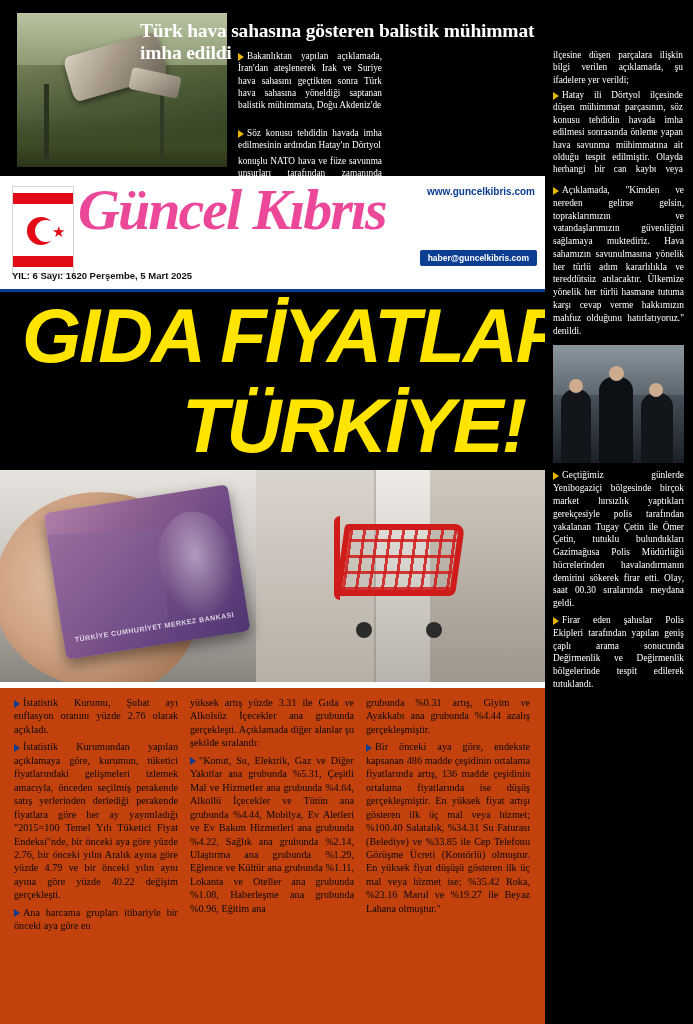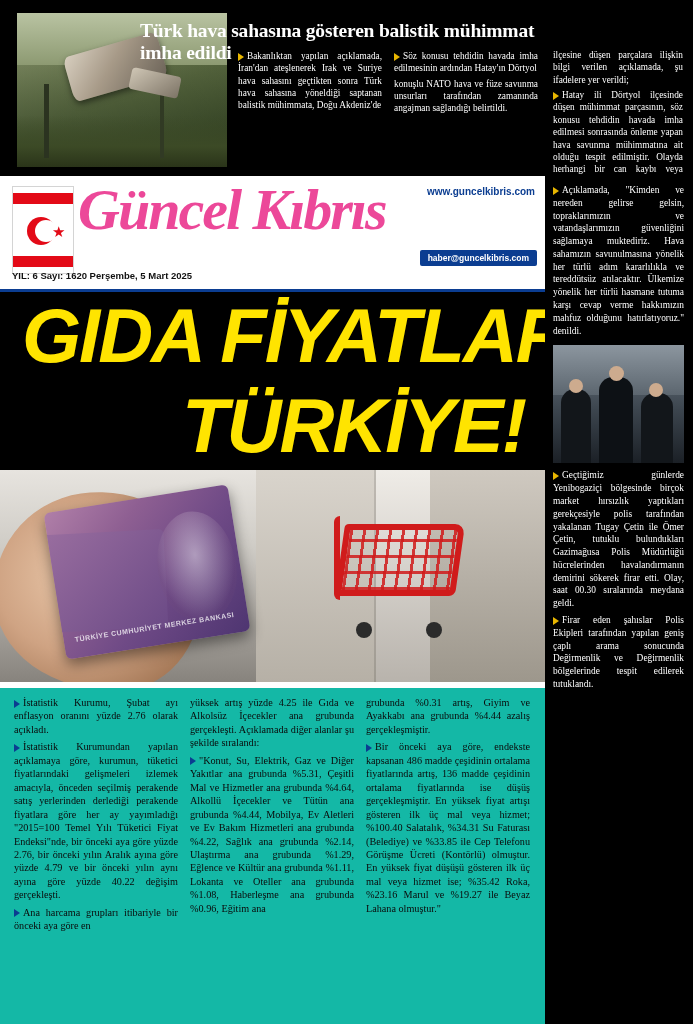--- a/index.html
+++ b/index.html
@@ -82,20 +82,21 @@
     letter-spacing: -0.2px;
     line-height: 1.15;
     font-family: "Liberation Serif", serif;
   }
   .top-cols {
     position: absolute;
     left: 238px; top: 50px;
     width: 300px;
     display: flex;
     gap: 12px;
+    flex-direction: column;
   }
   .top-col {
     width: 144px;
     color: #fff;
     font-size: 9.3px;
     line-height: 1.33;
     text-align: justify;
     font-family: "Liberation Serif", serif;
   }
   .top-col p { margin-bottom: 3px; text-indent: 0; }
@@ -307,21 +308,21 @@
     background: linear-gradient(135deg,#9b6fa0 0%, #6b4a86 100%);
     border-radius: 5px;
     transform: rotate(6deg);
   }
 
   
   .bottom-cols {
     position: absolute;
     left: 0; top: 688px;
     width: 545px; height: 336px;
-    background: #14b8a6;
+    background: #c2410c;
     display: flex;
     padding: 8px 10px 6px 14px;
     gap: 12px;
   }
   .bcol {
     width: 164px;
     font-family: "Liberation Serif", serif;
     font-size: 10.2px;
     line-height: 1.32;
     color: #0a0a0a;
@@ -476,21 +477,21 @@
     </div>
   </div>
 
   <div class="bottom-cols">
     <div class="bcol">
       <p><span class="tri-b"></span><span>İstatistik Kurumu, Şubat ayı enflasyon oranını yüzde 2.76 olarak açıkladı.</span></p>
       <p><span class="tri-b"></span><span>İstatistik Kurumundan yapılan açıklamaya göre, kurumun, tüketici fiyatlarındaki gelişmeleri izlemek amacıyla, önceden seçilmiş perakende satış yerlerinden derlediği perakende fiyatlara göre her ay yayımladığı "2015=100 Temel Yılı Tüketici Fiyat Endeksi"nde, bir önceki aya göre yüzde 2.76, bir önceki yılın Aralık ayına göre yüzde 4.79 ve bir önceki yılın aynı ayına göre yüzde 40.22 değişim gerçekleşti.</span></p>
       <p><span class="tri-b"></span><span>Ana harcama grupları itibariyle bir önceki aya göre en</span></p>
     </div>
     <div class="bcol">
-      <p><span>yüksek artış yüzde 4.25 ile Gıda ve Alkolsüz İçecekler ana grubunda gerçekleşti. Açıklamada diğer alanlar şu şekilde sıralandı:</span></p>
+      <p><span>yüksek artış yüzde 3.31 ile Gıda ve Alkolsüz İçecekler ana grubunda gerçekleşti. Açıklamada diğer alanlar şu şekilde sıralandı:</span></p>
       <p><span class="tri-b"></span><span>"Konut, Su, Elektrik, Gaz ve Diğer Yakıtlar ana grubunda %5.31, Çeşitli Mal ve Hizmetler ana grubunda %4.64, Alkollü İçecekler ve Tütün ana grubunda %4.44, Mobilya, Ev Aletleri ve Ev Bakım Hizmetleri ana grubunda %4.22, Sağlık ana grubunda %2.14, Ulaştırma ana grubunda %1.29, Eğlence ve Kültür ana grubunda %1.11, Lokanta ve Oteller ana grubunda %1.08, Haberleşme ana grubunda %0.96, Eğitim ana</span></p>
     </div>
     <div class="bcol">
       <p><span>grubunda %0.31 artış, Giyim ve Ayakkabı ana grubunda %4.44 azalış gerçekleşmiştir.</span></p>
       <p><span class="tri-b"></span><span>Bir önceki aya göre, endekste kapsanan 486 madde çeşidinin ortalama fiyatlarında artış, 136 madde çeşidinin ortalama fiyatlarında ise düşüş gerçekleşmiştir. En yüksek fiyat artışı gösteren ilk üç mal veya hizmet; %100.40 Salatalık, %34.31 Su Faturası (Belediye) ve %33.85 ile Cep Telefonu Görüşme Ücreti (Kontörlü) olmuştur. En yüksek fiyat düşüşü gösteren ilk üç mal veya hizmet ise; %35.42 Roka, %23.16 Marul ve %19.27 ile Beyaz Lahana olmuştur."</span></p>
     </div>
   </div>
 
   <div class="right-rail">
     <div class="rail-text">

